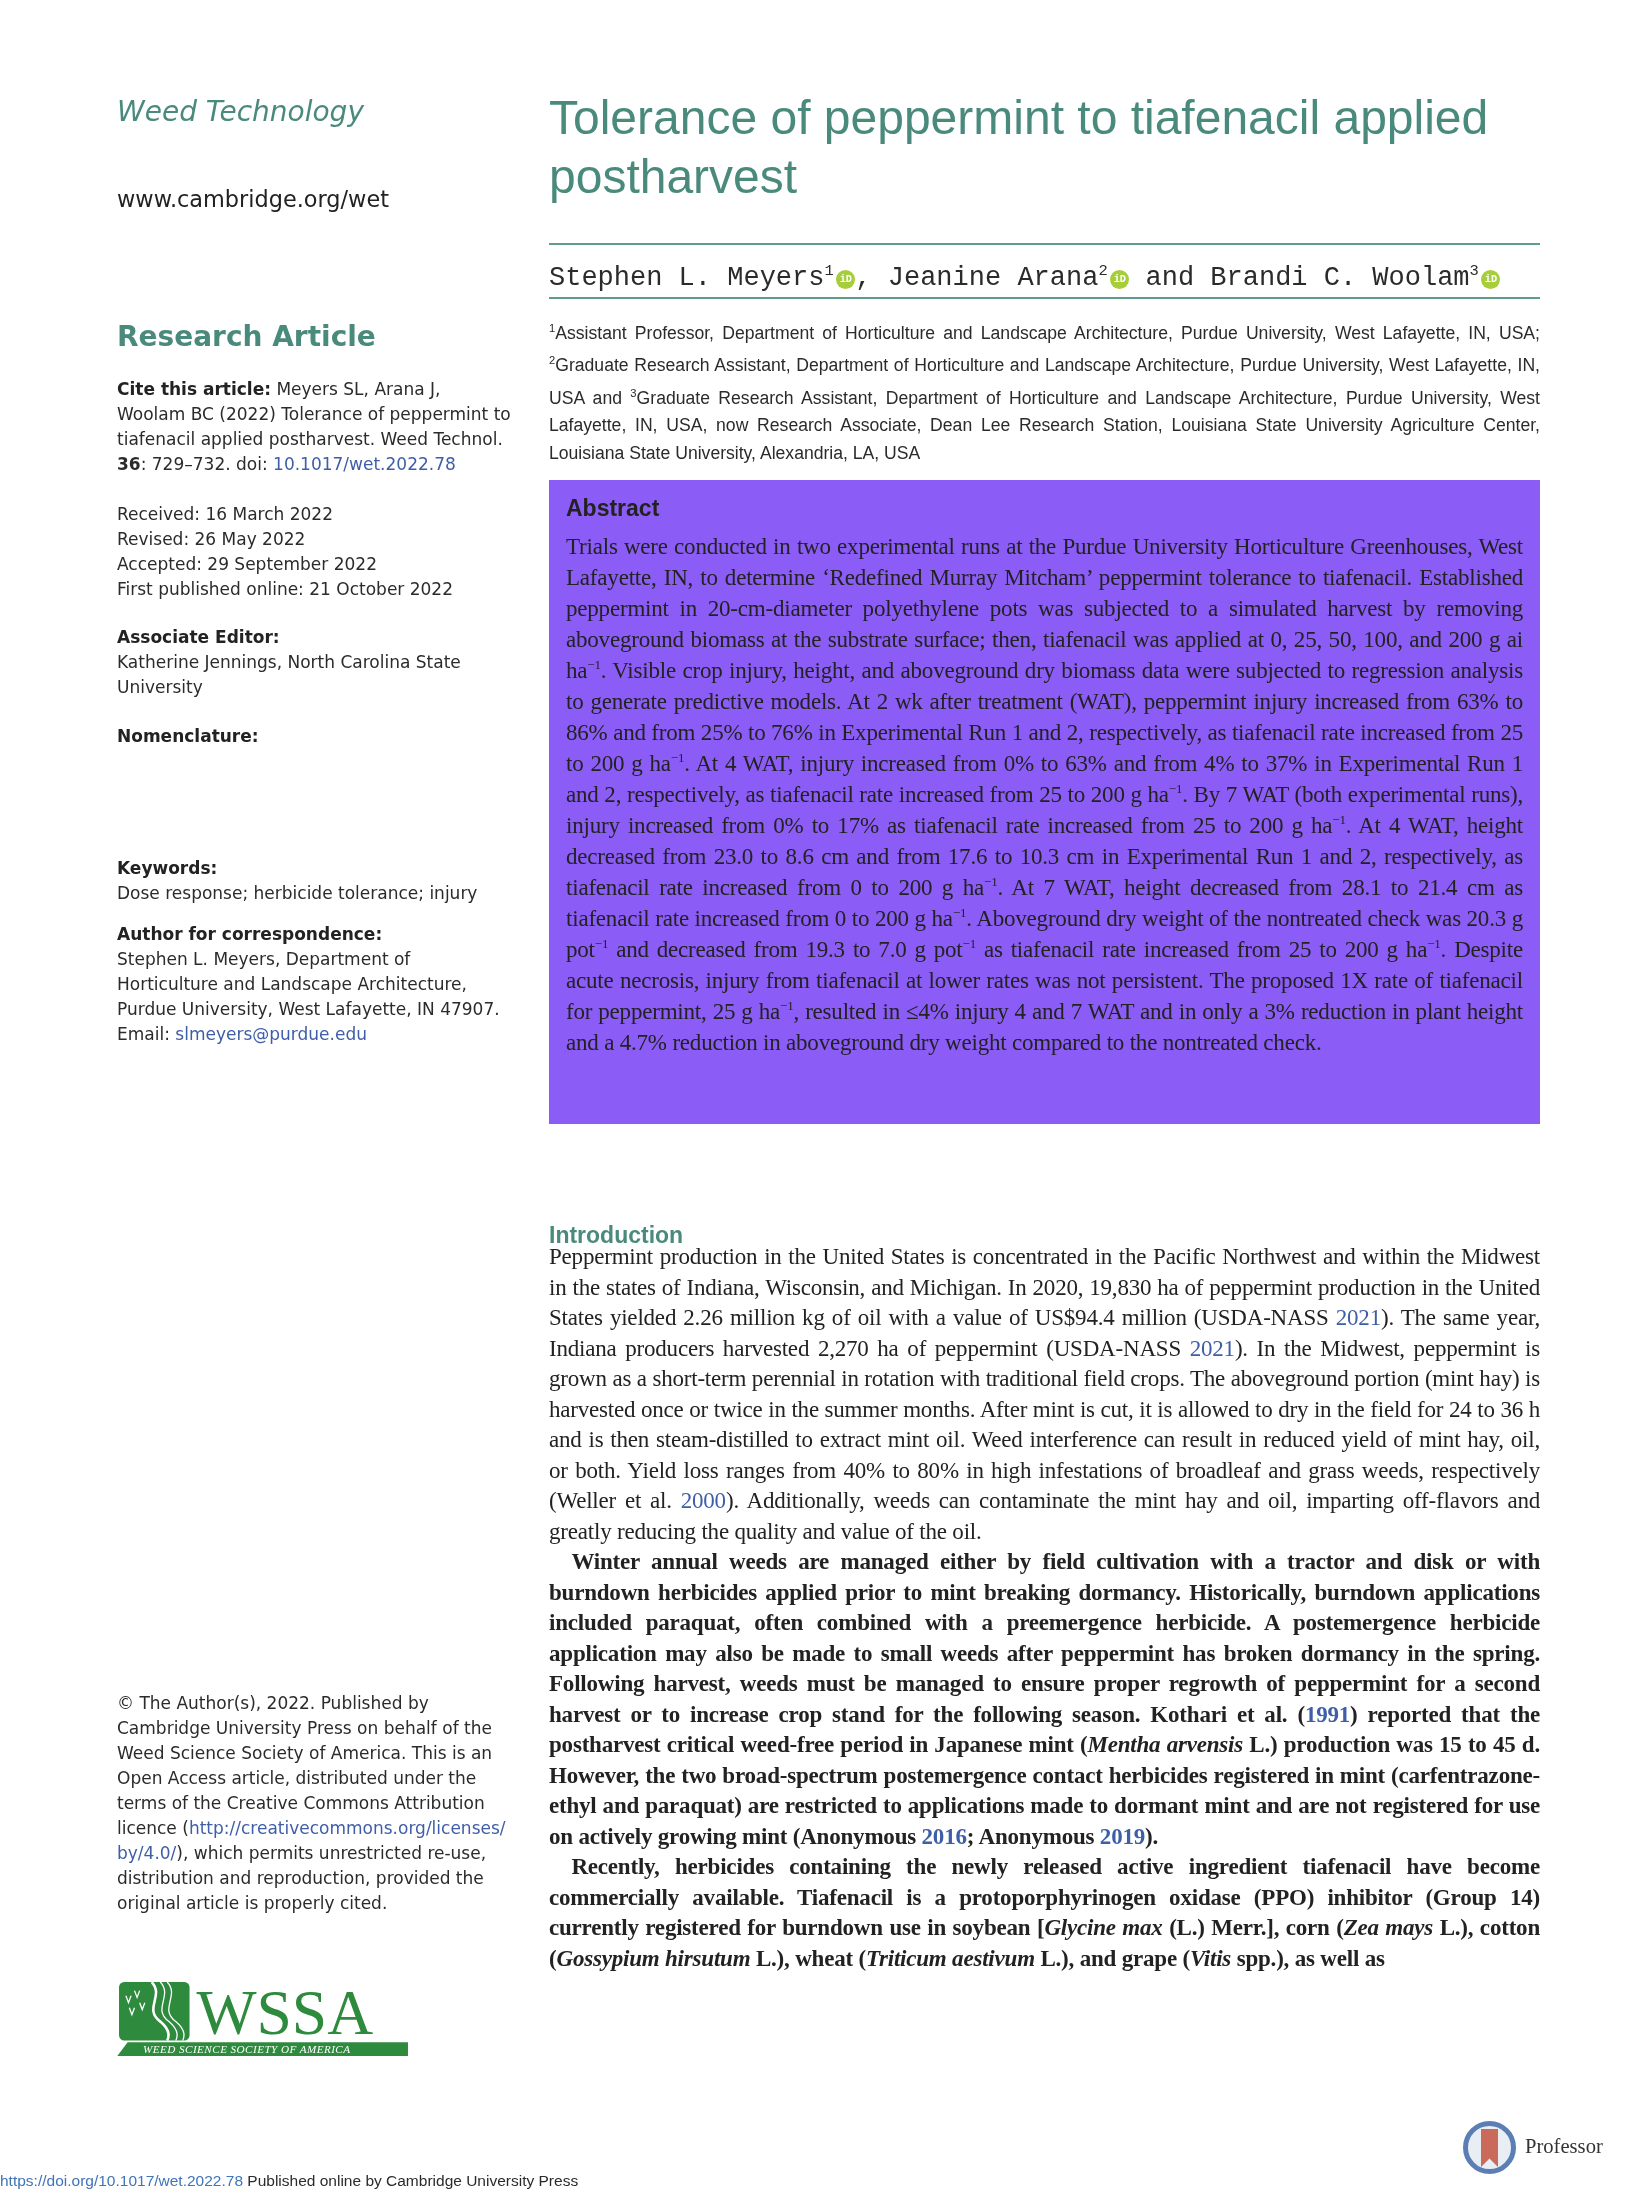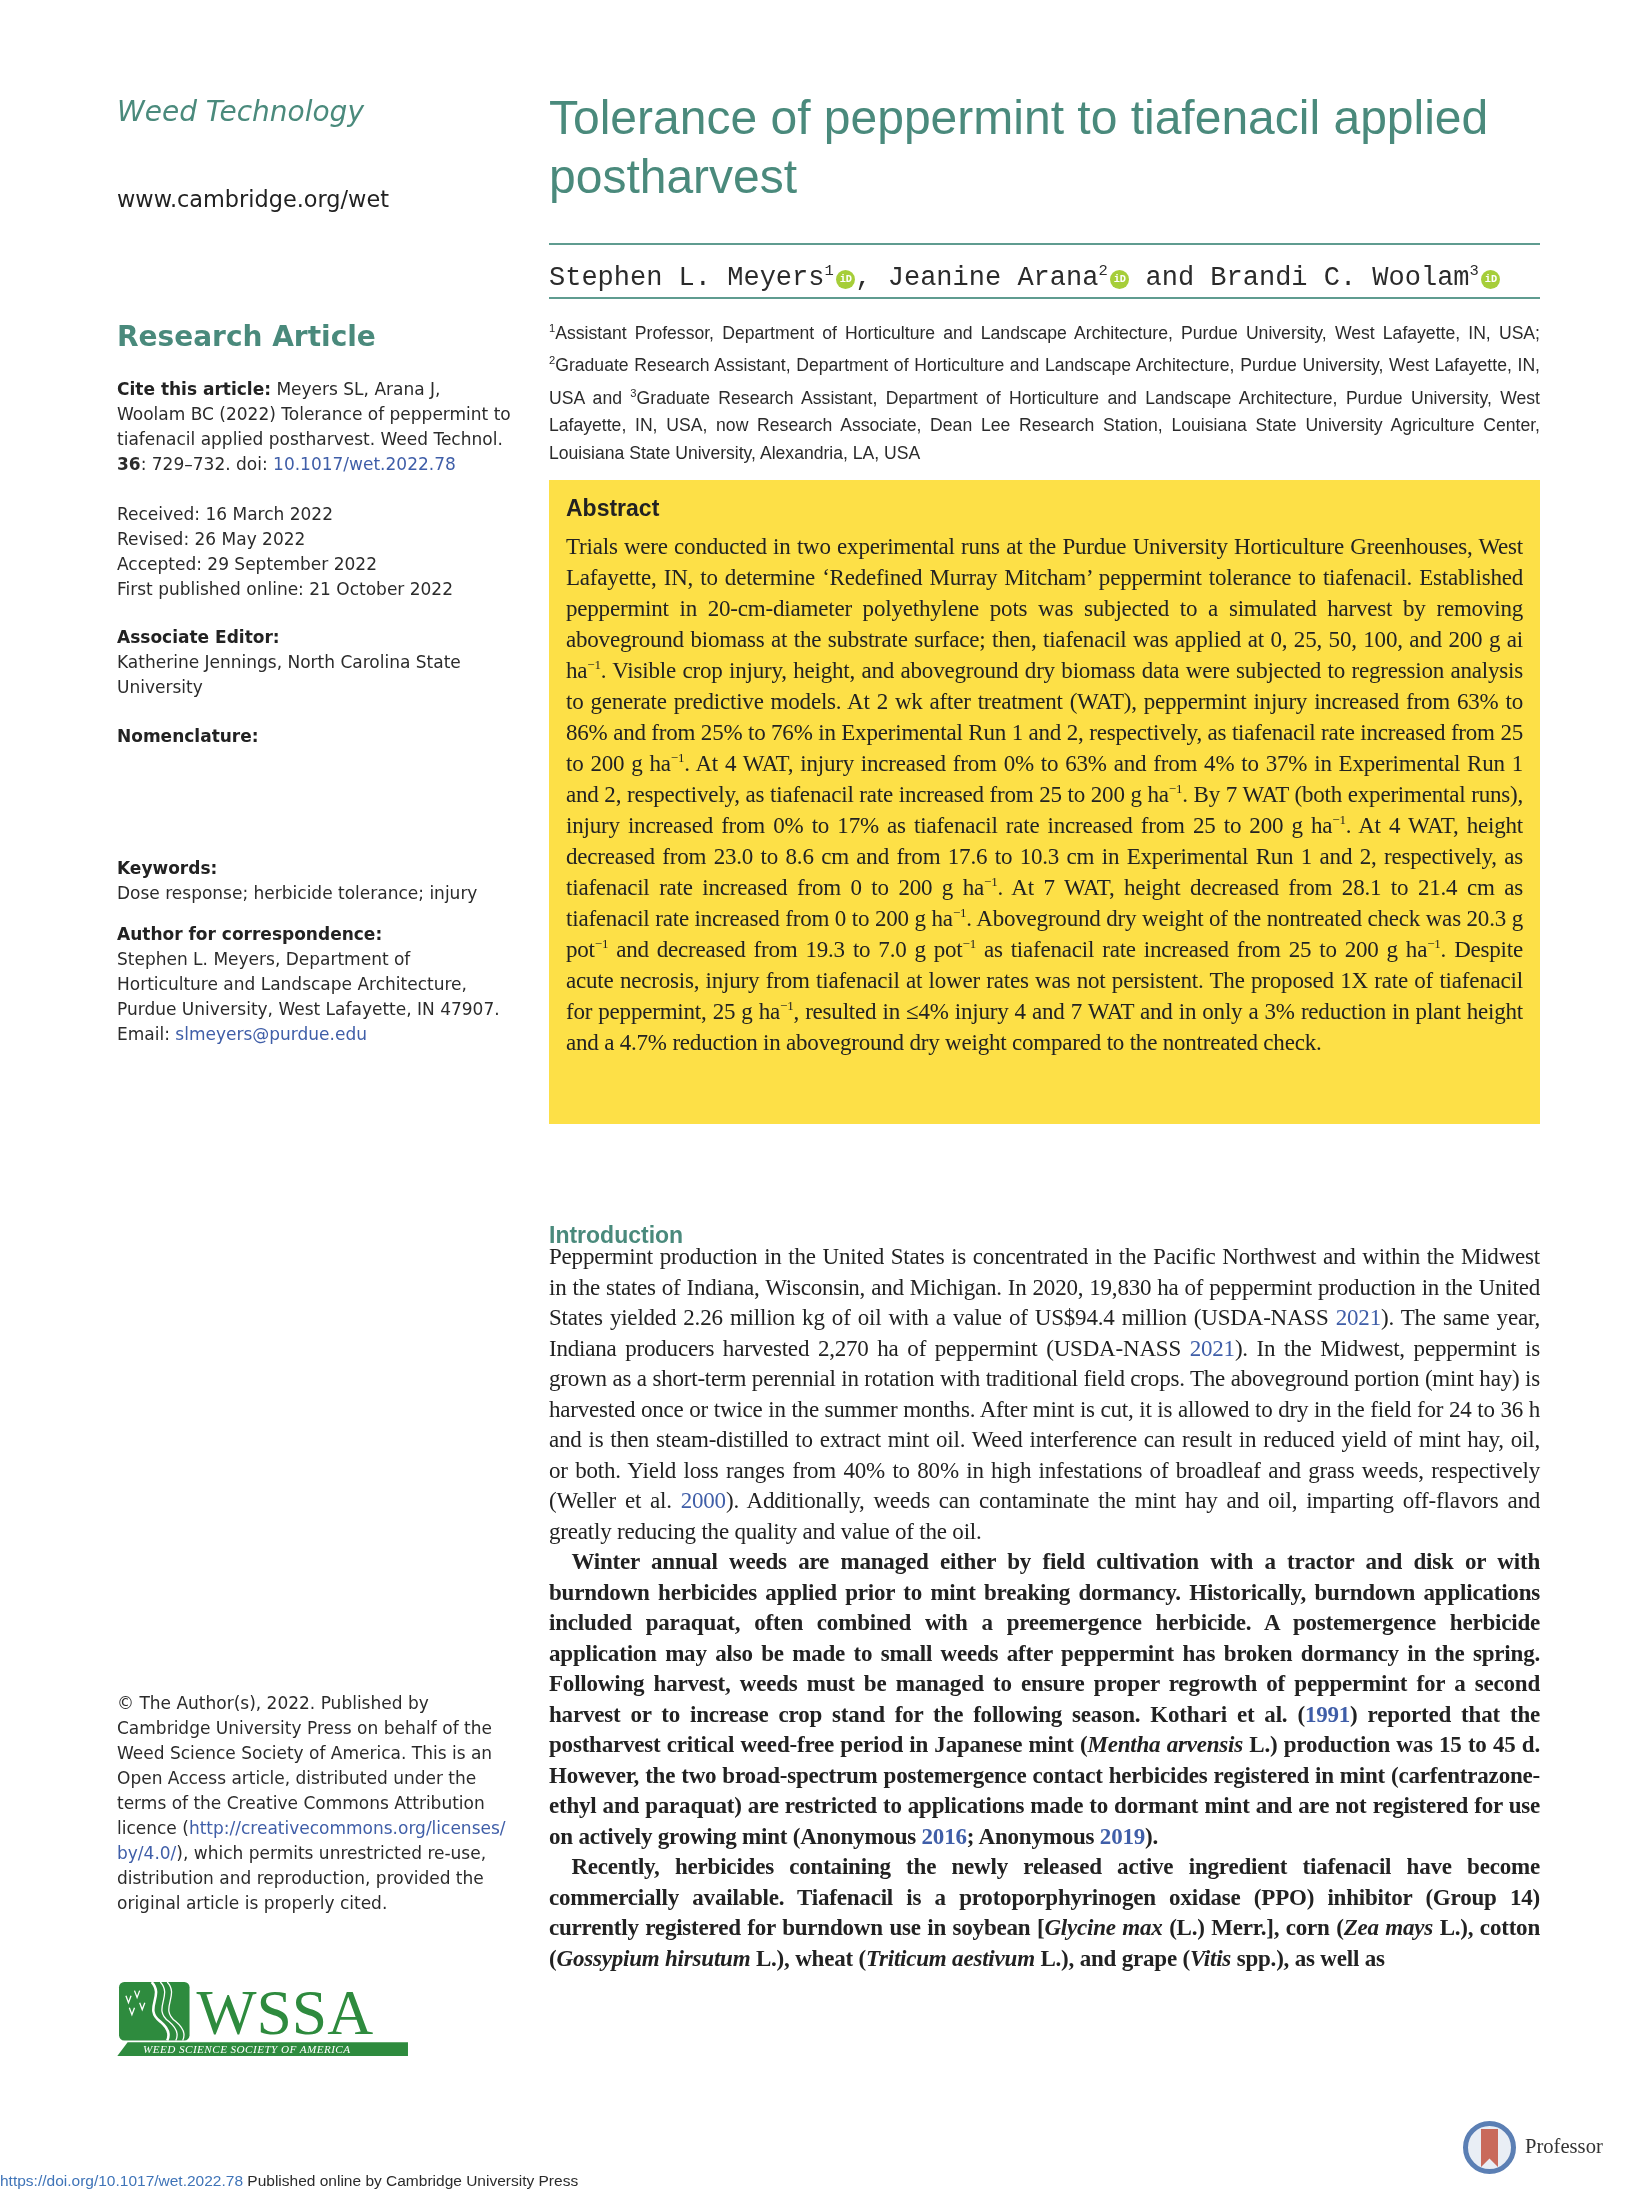--- a/index.html
+++ b/index.html
@@ -30,21 +30,21 @@
     #title { position: absolute; top: 88px; left: 0; width: 991px; font-size: 48px; line-height: 59px; color: #4a8a7c; font-family: "Liberation Sans Narrow", "Liberation Sans", sans-serif; }
     .rule { position: absolute; left: 0; width: 991px; height: 0; border-top: 2.2px solid #5f9c90; }
     #rule-top { top: 243px; }
     #rule-bot { top: 297px; }
     #authors { position: absolute; top: 251px; left: 0; font-size: 27px; line-height: 40px; color: #2b2b2b; white-space: nowrap; font-family: Liberation Mono, monospace; }
     #authors sup { font-size: 15.5px; }
     .orcid { display: inline-block; width: 19px; height: 19px; border-radius: 50%; background: #a6ce39; color: #fff; font-size: 10.3px; line-height: 19px; text-align: center; vertical-align: 3.4px; margin-left: 2.6px; font-weight: bold; }
     #affiliations { position: absolute; top: 315px; left: 0; width: 991px; font-size: 17.6px; line-height: 27.5px; color: #2b2b2b; text-align: justify; font-family: "Liberation Sans", sans-serif; }
     #affiliations sup { font-size: 11.2px; }
 
-    #abstract-box { position: absolute; top: 480px; left: 0; width: 991px; height: 644px; background: #fde047; box-sizing: border-box; padding: 12px 17px 0 17px; }
+    #abstract-box { position: absolute; top: 480px; left: 0; width: 991px; height: 644px; background: #8b5cf6; box-sizing: border-box; padding: 12px 17px 0 17px; }
     #abstract-heading { font-size: 23px; font-weight: bold; color: #222; margin: 3.4px 0 8.6px 0; font-family: "Liberation Sans", sans-serif; }
     #abstract-text { font-family: "Liberation Serif", serif; font-size: 23px; line-height: 31px; text-align: justify; color: #222; letter-spacing: -0.2px; }
     #abstract-text sup { font-size: 13px; line-height: 0; }
 
     #intro-heading { position: absolute; top: 1198px; left: 0; font-size: 23px; font-weight: bold; color: #4a8a7c; font-family: "Liberation Sans", sans-serif; margin-top: 24px; }
     #intro-body { position: absolute; top: 1242px; left: 0; width: 991px; font-family: "Liberation Serif", serif; font-size: 23px; line-height: 30.5px; text-align: justify; color: #222; letter-spacing: -0.2px; }
     #intro-body p { margin: 0; }
     #intro-body p.indent { text-indent: 22.4px; font-weight: bold; }
 
     

